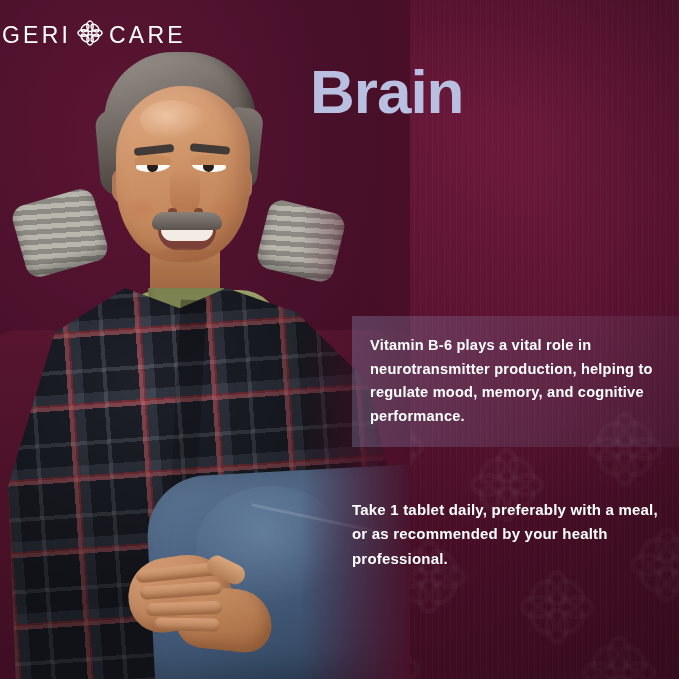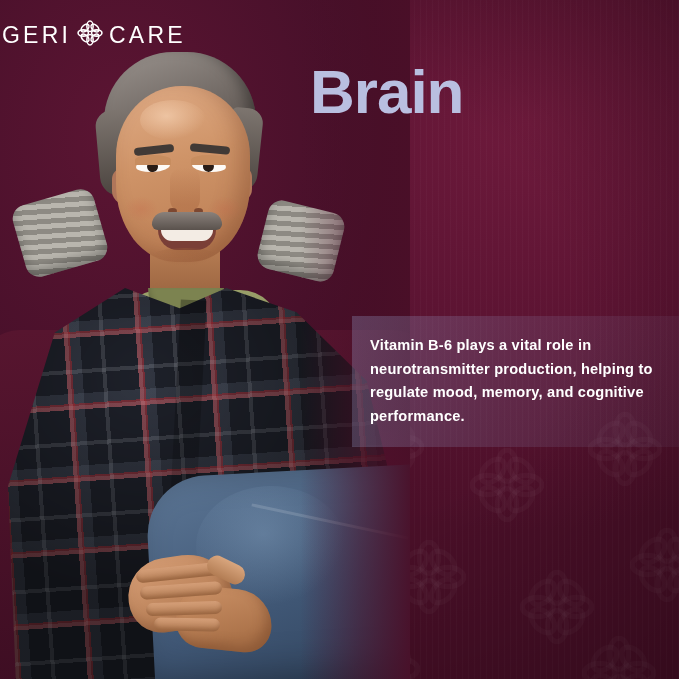--- a/index.html
+++ b/index.html
@@ -656,14 +656,17 @@
   </div>
 
   <div class="headline">
     <div class="l2">Brain</div>
   </div>
 
   <div class="info-card">
     <p>Vitamin B-6 plays a vital role in neurotransmitter production, helping to regulate mood, memory, and cognitive performance.</p>
   </div>
 
+  <div class="dosage">
+    <p>Take 1 tablet daily, preferably with a meal, or as recommended by your health professional.</p>
+  </div>
 
 </div>
 
 </body></html>

